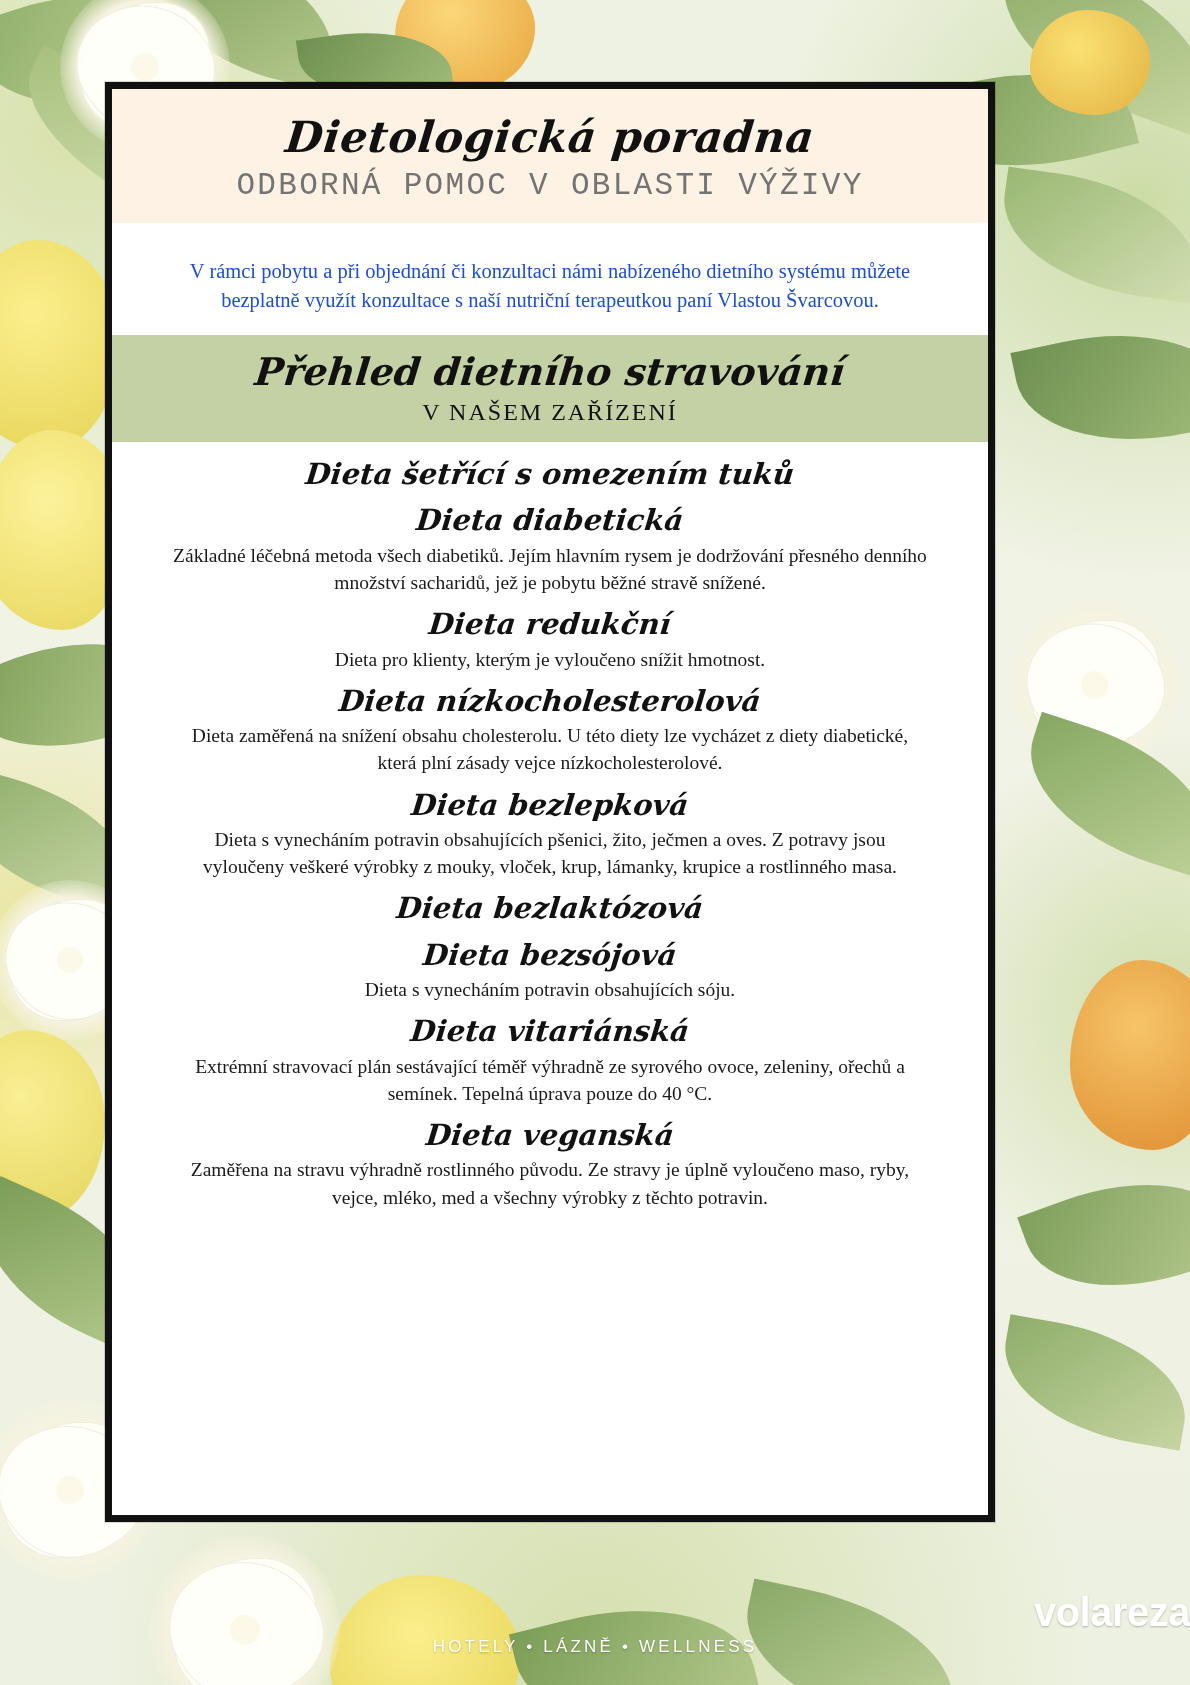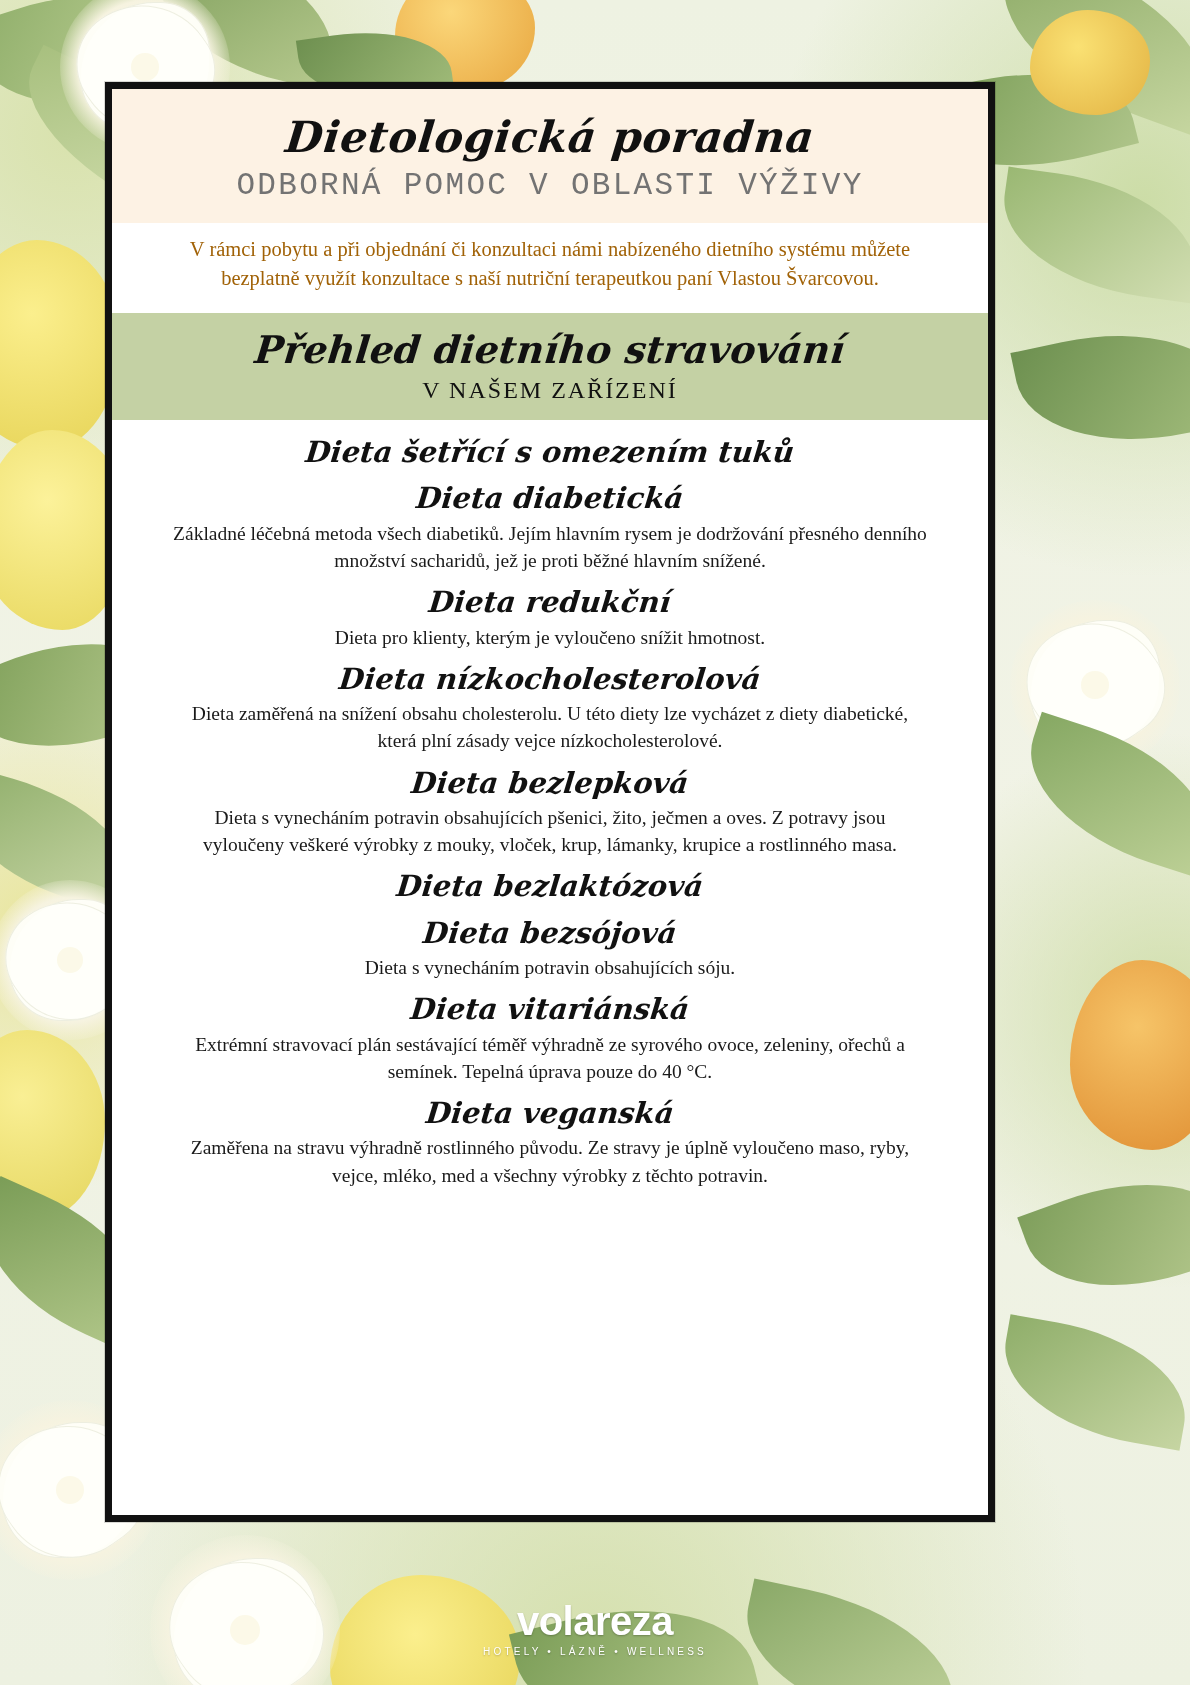--- a/index.html
+++ b/index.html
@@ -96,25 +96,25 @@
   }
   .caps-lg {
     font-family: Liberation Mono, monospace;
     font-size: 31px;
     letter-spacing: 2.3px;
     color: #737373;
     margin-top: 8px;
   }
 
   .intro {
-    padding: 12px 62px 20px 62px;
+    padding: 34px 62px 20px 62px;
     text-align: center;
     font-size: 20.5px;
     line-height: 1.42;
-    color: #a16207;
+    color: #1d4ed8;
   }
 
   .green-band {
     background: #c4d1a4;
     padding: 16px 40px 16px 40px;
     text-align: center;
   }
   .script-lg {
     font-family: "DejaVu Serif", serif;
     font-style: italic;
@@ -165,24 +165,25 @@
     bottom: 28px;
     text-align: center;
   }
   .logo {
     font-family: "Liberation Sans", sans-serif;
     font-weight: 700;
     font-size: 40px;
     letter-spacing: -0.5px;
     color: #ffffff;
     text-shadow: 0 1px 2px rgba(0,0,0,0.25);
+    text-align: right;
   }
   .logo-sub {
     font-family: "Liberation Sans", sans-serif;
-    font-size: 10px;
+    font-size: 17px;
     letter-spacing: 3.2px;
     color: #ffffff;
     margin-top: 2px;
     text-shadow: 0 1px 2px rgba(0,0,0,0.25);
   }
 </style>
 </head>
 <body>
 
 <div class="bg-wrap">
@@ -245,21 +246,21 @@
       <div class="script-lg">Přehled dietního stravování</div>
       <div class="caps-md">V NAŠEM ZAŘÍZENÍ</div>
     </div>
 
     <div class="diet-list">
       <div class="diet">
         <div class="diet-title">Dieta šetřící s omezením tuků</div>
       </div>
       <div class="diet">
         <div class="diet-title">Dieta diabetická</div>
-        <div class="diet-desc">Základné léčebná metoda všech diabetiků. Jejím hlavním rysem je dodržování přesného denního množství sacharidů, jež je proti běžné hlavním snížené.</div>
+        <div class="diet-desc">Základné léčebná metoda všech diabetiků. Jejím hlavním rysem je dodržování přesného denního množství sacharidů, jež je pobytu běžné stravě snížené.</div>
       </div>
       <div class="diet">
         <div class="diet-title">Dieta redukční</div>
         <div class="diet-desc">Dieta pro klienty, kterým je vyloučeno snížit hmotnost.</div>
       </div>
       <div class="diet">
         <div class="diet-title">Dieta nízkocholesterolová</div>
         <div class="diet-desc">Dieta zaměřená na snížení obsahu cholesterolu. U této diety lze vycházet z diety diabetické, která plní zásady vejce nízkocholesterolové.</div>
       </div>
       <div class="diet">

